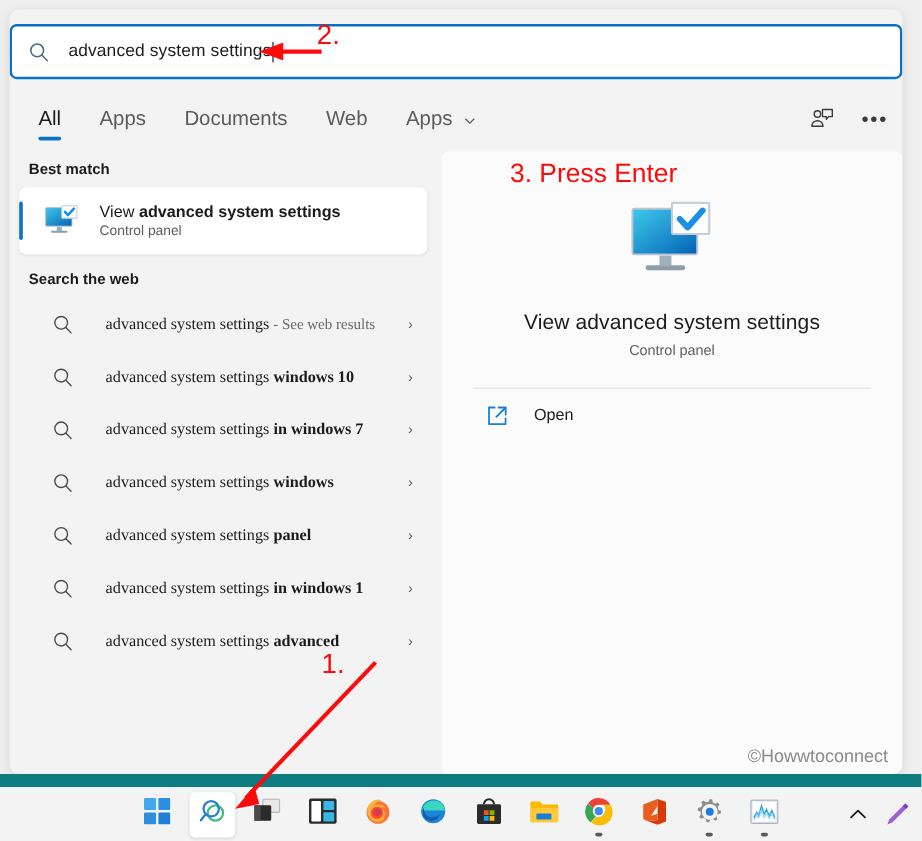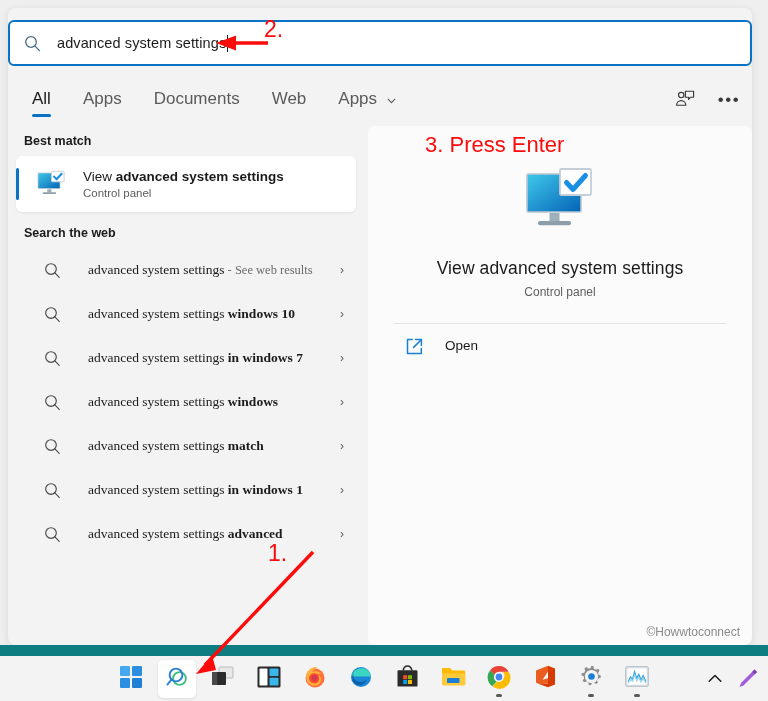--- a/index.html
+++ b/index.html
@@ -205,21 +205,21 @@
     display: flex;
     padding: 14px 0 0 38px;
   }
   .action-icon { margin-right: 22px; display: flex; }
   .action-label { font-size: 13.5px; color: #1b1b1b; }
 
   .watermark {
     position: absolute;
     right: 12px;
     bottom: 6px;
-    font-size: 12px;
+    font-size: 15px;
     color: #8a8a8a;
   }
 
   
   .teal-band {
     position: absolute;
     left: 0;
     top: 645px;
     width: 768px;
     height: 11px;
@@ -395,21 +395,21 @@
         <span class="s-chev">›</span>
       </div>
 
       <div class="sugg">
         <span class="s-icon">
           <svg width="17" height="17" viewBox="0 0 17 17">
               <circle cx="7" cy="7" r="5.3" fill="none" stroke="#4a4a4a" stroke-width="1.15"></circle>
               <line x1="10.9" y1="10.9" x2="15.2" y2="15.4" stroke="#4a4a4a" stroke-width="1.15" stroke-linecap="round"></line>
             </svg>
         </span>
-        <span class="s-text"><span>advanced system settings </span><b>match</b></span>
+        <span class="s-text"><span>advanced system settings </span><b>panel</b></span>
         <span class="s-chev">›</span>
       </div>
 
       <div class="sugg">
         <span class="s-icon">
           <svg width="17" height="17" viewBox="0 0 17 17">
               <circle cx="7" cy="7" r="5.3" fill="none" stroke="#4a4a4a" stroke-width="1.15"></circle>
               <line x1="10.9" y1="10.9" x2="15.2" y2="15.4" stroke="#4a4a4a" stroke-width="1.15" stroke-linecap="round"></line>
             </svg>
         </span>

